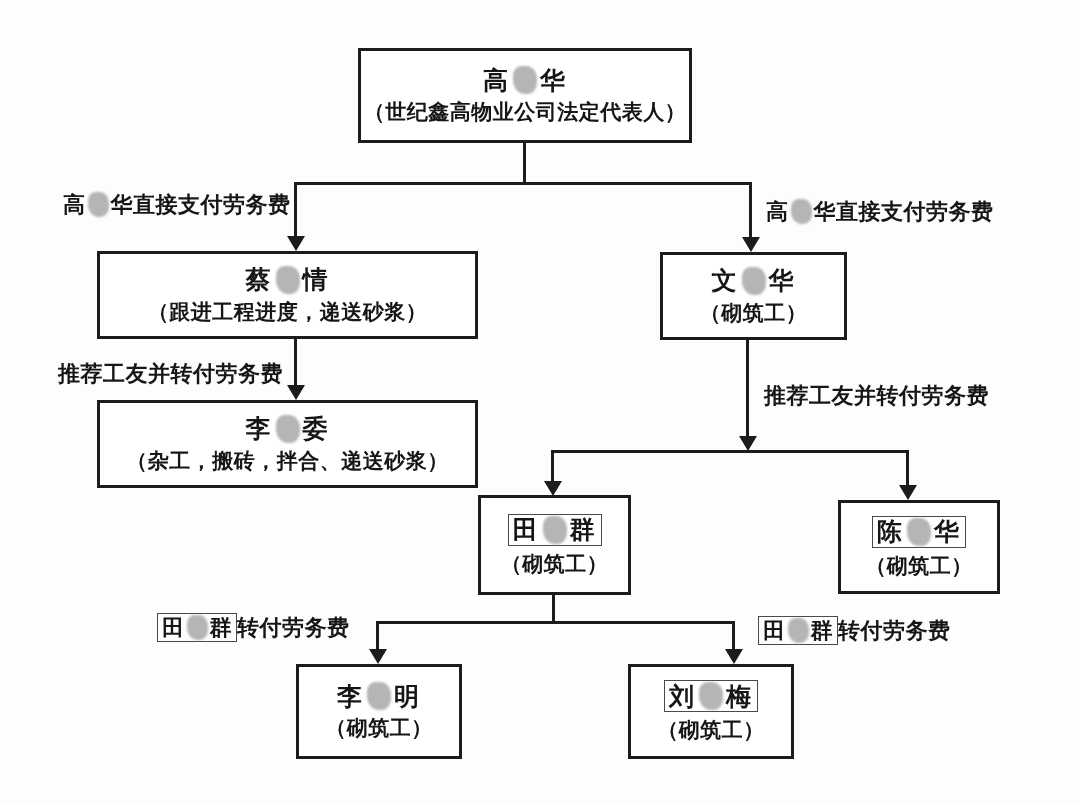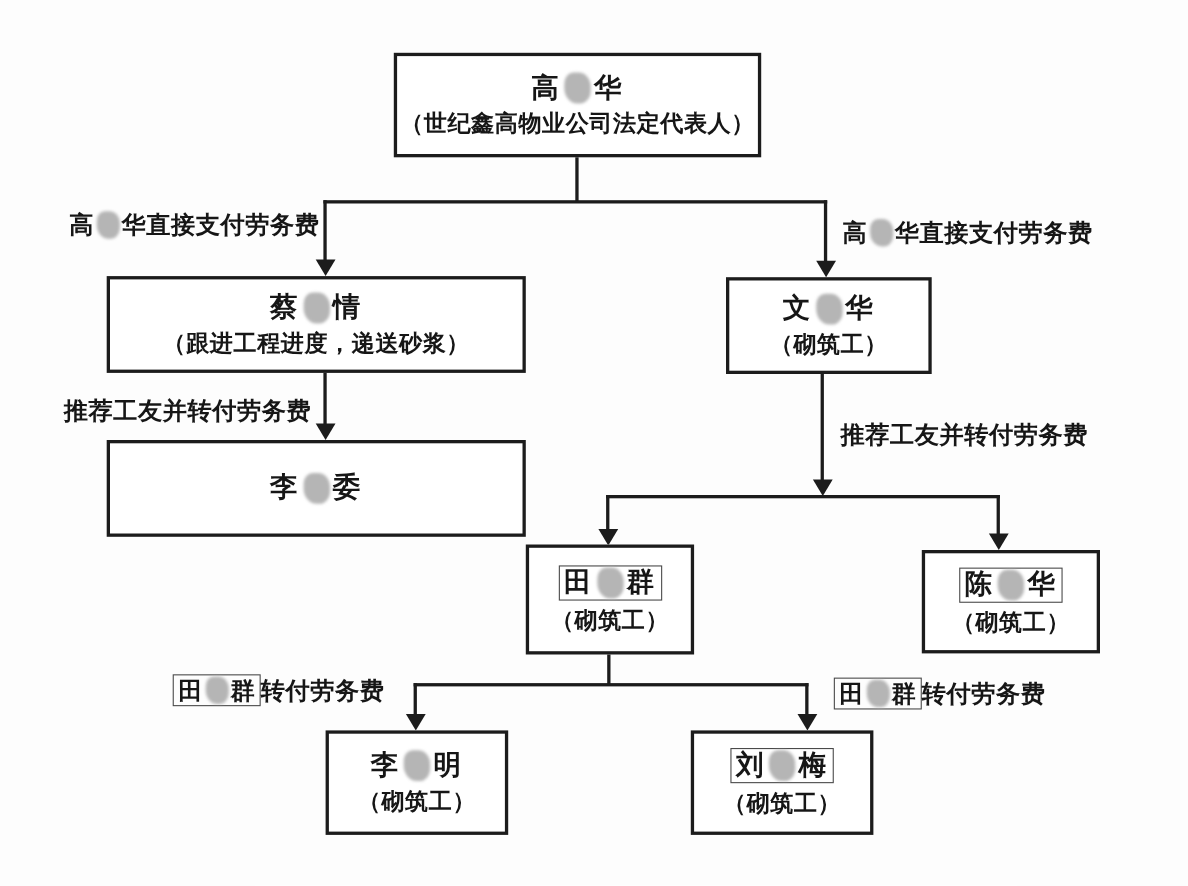--- a/index.html
+++ b/index.html
@@ -139,20 +139,21 @@
   <div class="edge-label" style="left:58px;top:361px">
       <span>推荐工友并转付劳务费</span>
     </div>
 
   <div class="node" style="left:97px;top:400px;width:381px;height:88px">
     <div class="name">
         <span>李</span>
         <span class="redact"></span>
         <span>委</span>
       </div>
+    <div class="desc">（杂工，搬砖，拌合、递送砂浆）</div>
   </div>
 
   <div class="vline" style="left:746px;top:340px;width:3px;height:97px"></div>
   <div class="arrow-down" style="left:739px;top:436px"></div>
   <div class="edge-label" style="left:764px;top:383px">
       <span>推荐工友并转付劳务费</span>
     </div>
   <div class="hline" style="left:551px;top:450px;width:358px;height:3px"></div>
   <div class="vline" style="left:551px;top:450px;width:3px;height:32px"></div>
   <div class="arrow-down" style="left:544px;top:481px"></div>

